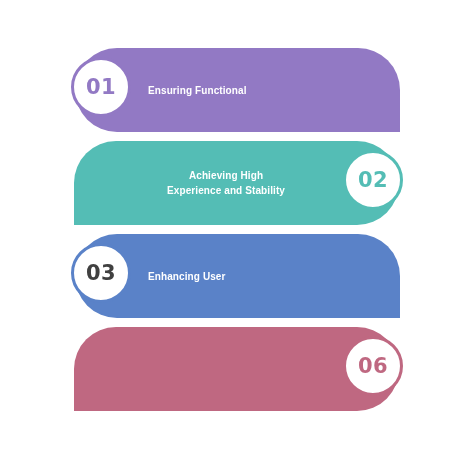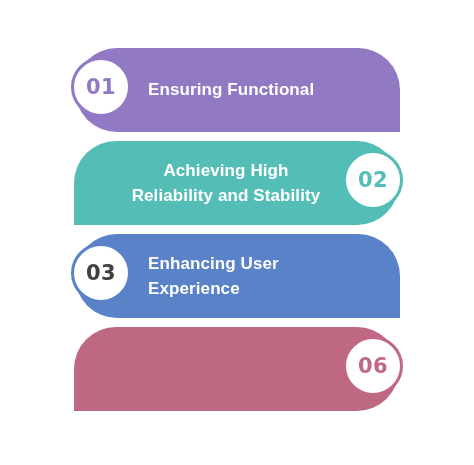--- a/index.html
+++ b/index.html
@@ -78,21 +78,21 @@
 
   
   .step-title {
     position: absolute;
     top: 0;
     height: 84px;
     display: flex;
     flex-direction: column;
     justify-content: center;
     color: #ffffff;
-    font-size: 17px;
+    font-size: 10px;
     font-weight: 700;
     line-height: 1.5;
     letter-spacing: 0.1px;
     z-index: 2;
   }
   .step-row.circle-left .step-title {
     left: 148px;
     right: 90px;
     text-align: left;
     align-items: flex-start;
@@ -120,32 +120,31 @@
     </div>
   </div>
 
   <div class="step-row circle-right" style="top:141px;">
     <div class="banner" style="background: rgb(84, 189, 181);"></div>
     <div class="num-circle" style="border-color: rgb(84, 189, 181);">
       <span class="num-text" style="color: rgb(84, 189, 181);">02</span>
     </div>
     <div class="step-title">
       <span>Achieving High</span>
-      <span>Reliability and Stability</span>
+      <span>Experience and Stability</span>
     </div>
   </div>
 
   <div class="step-row circle-left" style="top:234px;">
     <div class="banner" style="background: rgb(90, 130, 200);"></div>
     <div class="num-circle" style="border-color: rgb(90, 130, 200);">
       <span class="num-text" style="color: #404040;">03</span>
     </div>
     <div class="step-title">
       <span>Enhancing User</span>
-      <span>Experience</span>
     </div>
   </div>
 
   <div class="step-row circle-right" style="top:327px;">
     <div class="banner" style="background: rgb(191, 104, 129);"></div>
     <div class="num-circle" style="border-color: rgb(191, 104, 129);">
       <span class="num-text" style="color: rgb(191, 104, 129);">06</span>
     </div>
   </div>
 

